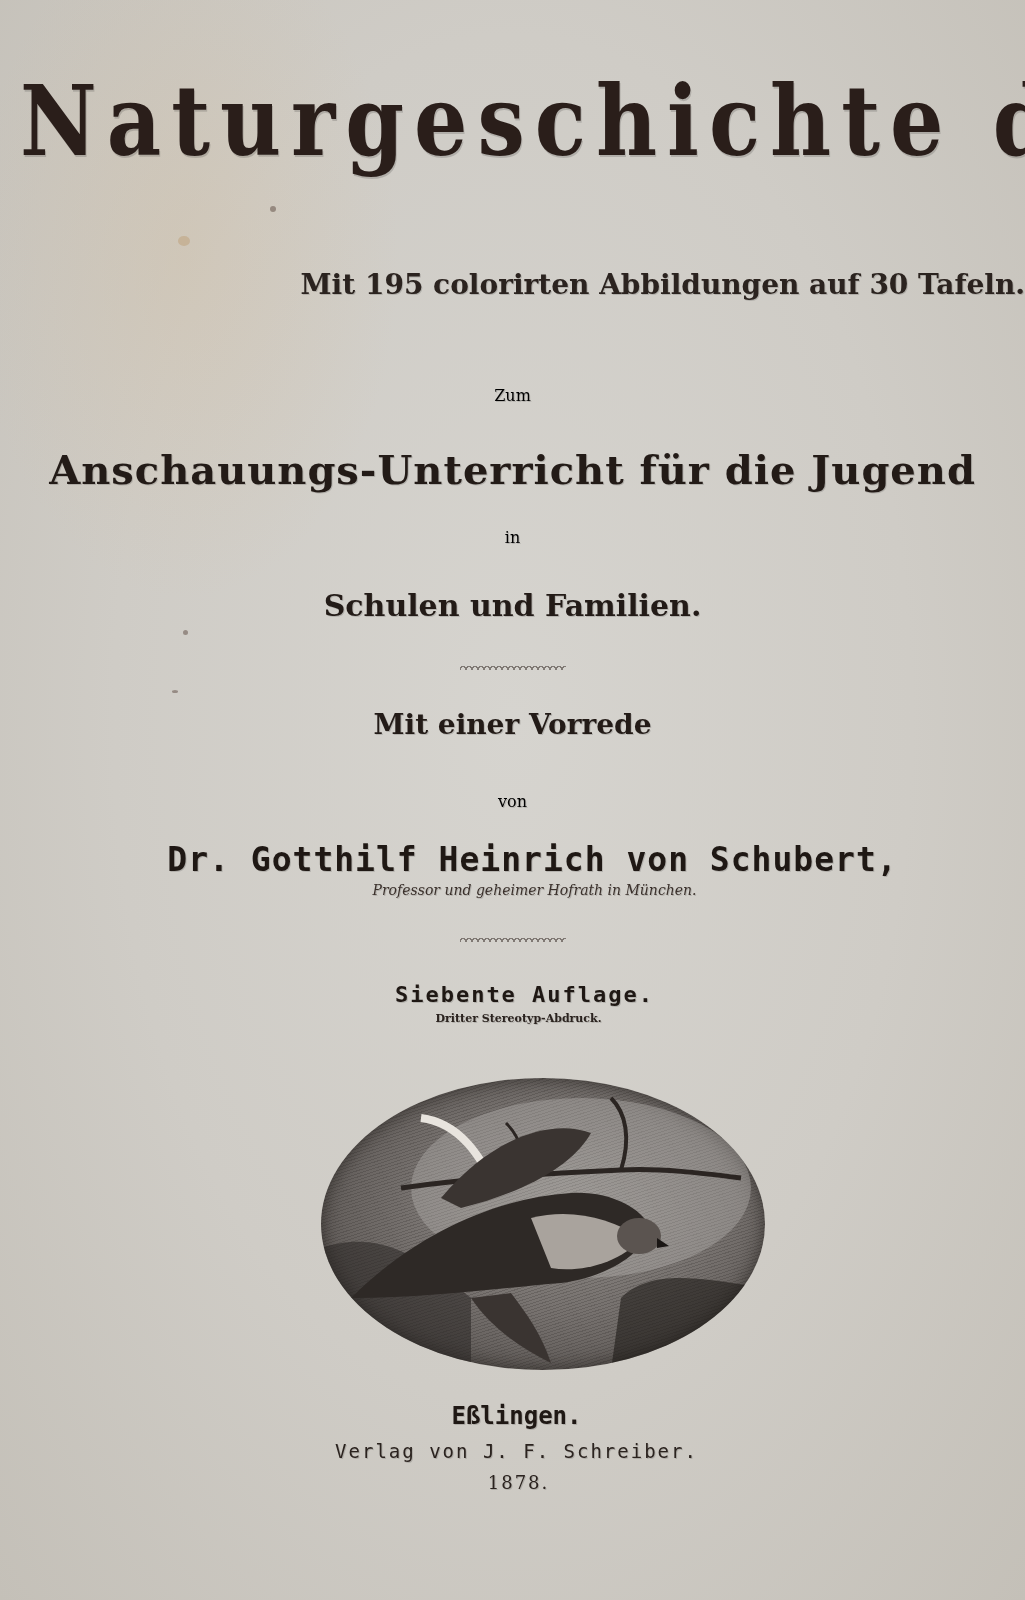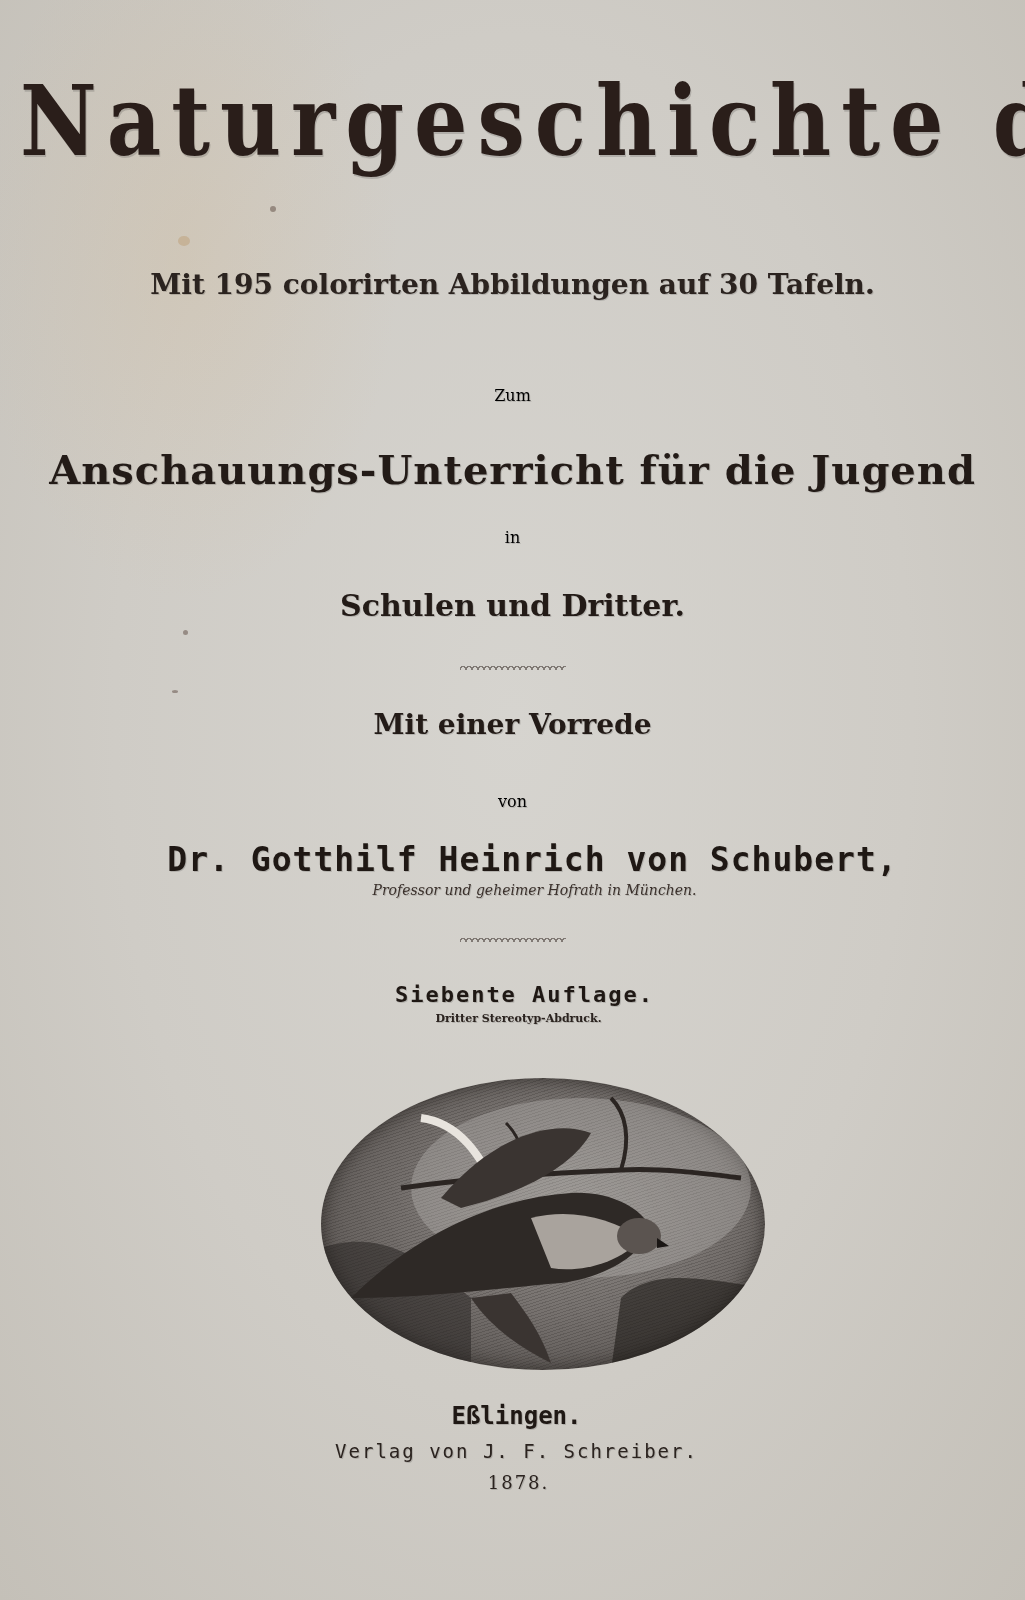--- a/index.html
+++ b/index.html
@@ -37,20 +37,21 @@
     font-weight: bold;
     letter-spacing: 10px;
     color: #2a1e1a;
     transform: scaleY(1.15);
   }
   .subtitle {
     top: 268px;
     font-size: 28px;
     font-weight: bold;
     color: #2b231f;
+    text-align: right;
   }
   .small {
     font-size: 16px;
     color: #000000;
   }
   .zum { top: 386px; }
   .main-purpose {
     top: 446px;
     font-size: 40px;
     font-weight: bold;
@@ -177,21 +178,21 @@
   <div class="line title">Naturgeschichte der Vögel.</div>
 
   <div class="line subtitle">Mit 195 colorirten Abbildungen auf 30 Tafeln.</div>
 
   <div class="line small zum">Zum</div>
 
   <div class="line main-purpose">Anschauungs-Unterricht für die Jugend</div>
 
   <div class="line small in">in</div>
 
-  <div class="line schulen">Schulen und Dritter.</div>
+  <div class="line schulen">Schulen und Familien.</div>
 
   <div class="rule rule-1"></div>
 
   <div class="line vorrede">Mit einer Vorrede</div>
 
   <div class="line small von">von</div>
 
   <div class="line author">Dr. Gotthilf Heinrich von Schubert,</div>
 
   <div class="line author-title">Professor und geheimer Hofrath in München.</div>

